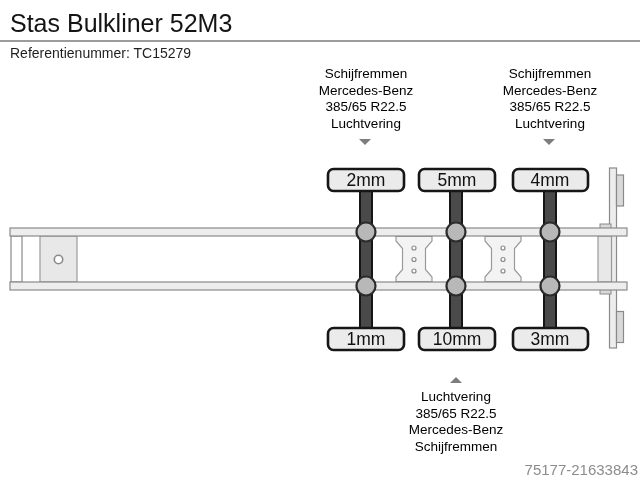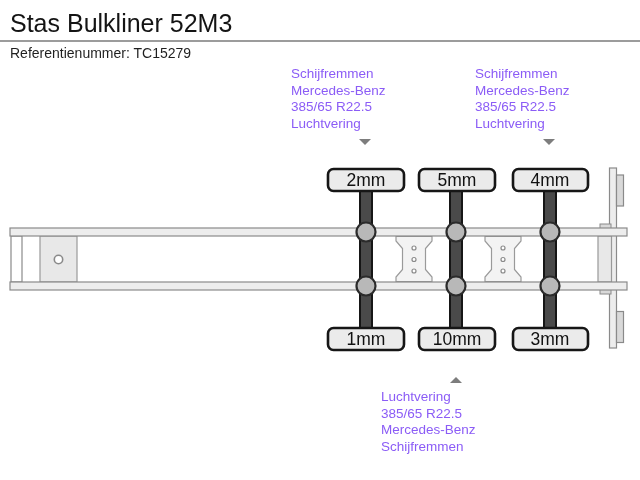--- a/index.html
+++ b/index.html
@@ -35,24 +35,24 @@
     left: 10px;
     top: 45px;
     font-size: 14px;
     line-height: 17px;
     color: #1f1f1f;
     white-space: nowrap;
   }
   .anno {
     position: absolute;
     width: 150px;
-    text-align: left;
+    text-align: center;
     font-size: 13.5px;
     line-height: 16.5px;
-    color: #8b5cf6;
+    color: #000000;
   }
   .anno span { display: block; }
   .anno-top-left  { left: 291px; top: 66px; }
   .anno-top-right { left: 475px; top: 66px; }
   .anno-bottom    { left: 381px; top: 389px; }
   .tri-down {
     position: absolute;
     width: 0; height: 0;
     border-left: 6.5px solid transparent;
     border-right: 6.5px solid transparent;
@@ -181,14 +181,15 @@
   </svg>
 
   <div class="tri-up"></div>
   <div class="anno anno-bottom">
     <span>Luchtvering</span>
     <span>385/65 R22.5</span>
     <span>Mercedes-Benz</span>
     <span>Schijfremmen</span>
   </div>
 
+  <div class="watermark">75177-21633843</div>
 
 </div>
 
 </body></html>

